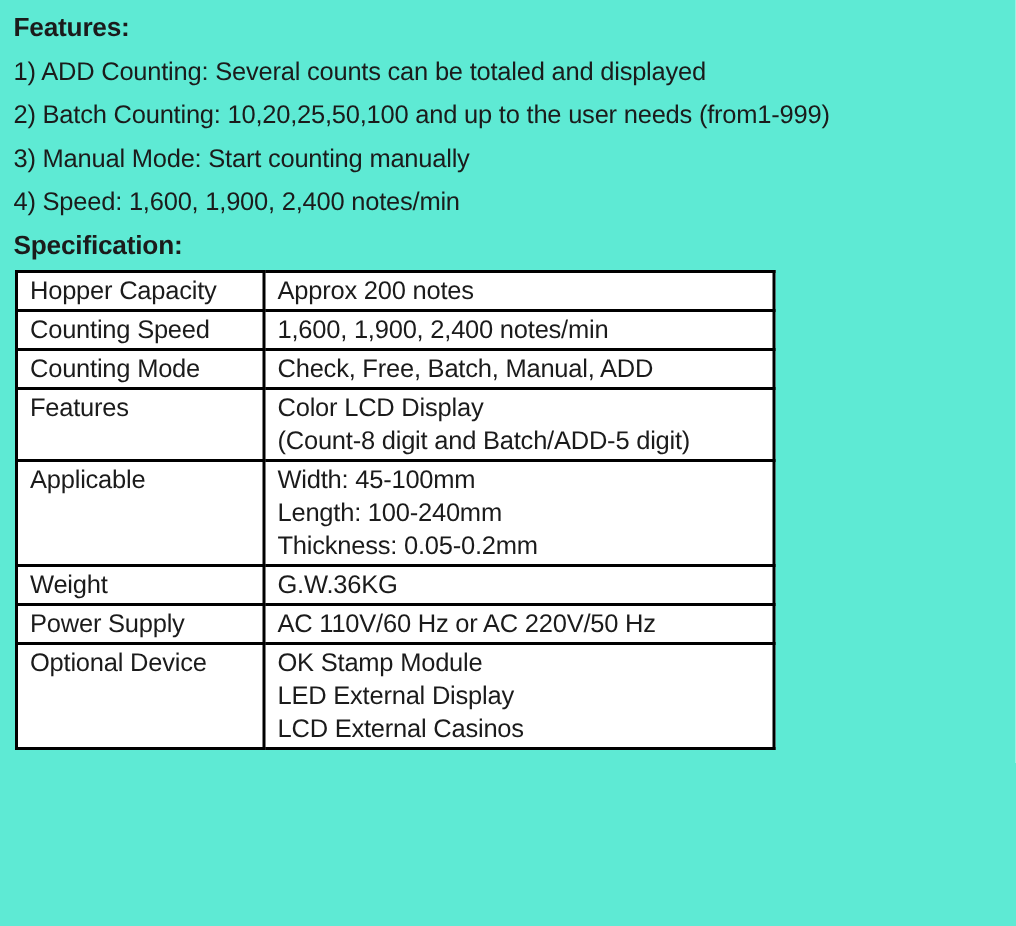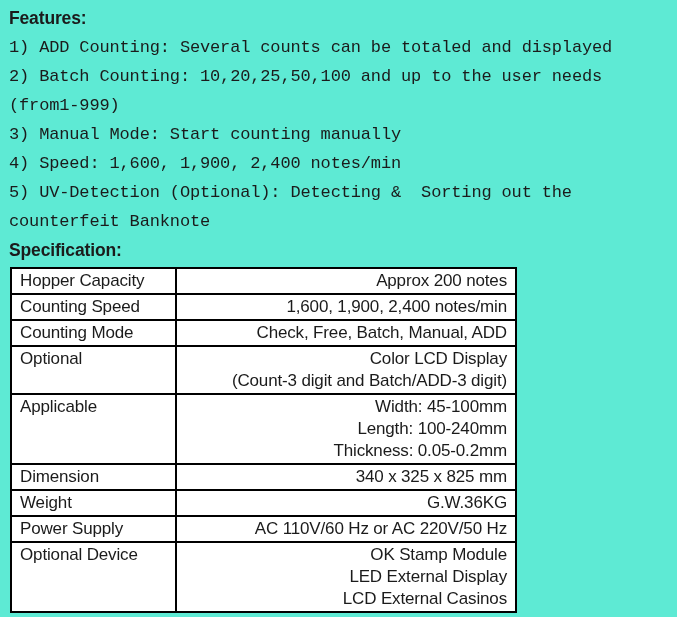--- a/index.html
+++ b/index.html
@@ -26,21 +26,20 @@
     letter-spacing: -0.15px;
   }
   .heading {
     font-weight: bold;
     font-size: 17.5px;
     line-height: 29px;
     margin: 0;
   }
   .feature-item {
     white-space: pre-wrap;
-    font-family: Liberation Mono, monospace;
   }
   table.spec {
     border-collapse: collapse;
     margin: 2px 0 0 10px;
     width: 507px;
     table-layout: fixed;
     background: #ffffff;
   }
   table.spec td {
     border: 2px solid #000000;
@@ -49,35 +48,33 @@
     letter-spacing: -0.15px;
     padding: 1px 8px;
     vertical-align: top;
     overflow: hidden;
   }
   table.spec td.label-cell {
     width: 147px; 
   }
   .value-line {
     white-space: pre-wrap;
-    text-align: right;
   }
 </style>
 </head>
 <body>
 
 <div class="page">
   <div class="intro">
     <div class="heading">Features:</div>
     <div id="features-list">
         <div class="feature-item">1) ADD Counting: Several counts can be totaled and displayed</div>
         <div class="feature-item">2) Batch Counting: 10,20,25,50,100 and up to the user needs (from1-999)</div>
         <div class="feature-item">3) Manual Mode: Start counting manually</div>
         <div class="feature-item">4) Speed: 1,600, 1,900, 2,400 notes/min</div>
-        <div class="feature-item">5) UV-Detection (Optional): Detecting &amp;  Sorting out the counterfeit Banknote</div>
       </div>
     <div class="heading">Specification:</div>
   </div>
 
   <table class="spec">
     <tbody id="spec-tbody">
         <tr>
           <td class="label-cell">Hopper Capacity</td>
           <td class="value-cell">
             <div class="value-line">Approx 200 notes</div>
@@ -89,38 +86,32 @@
             <div class="value-line">1,600, 1,900, 2,400 notes/min</div>
           </td>
         </tr>
         <tr>
           <td class="label-cell">Counting Mode</td>
           <td class="value-cell">
             <div class="value-line">Check, Free, Batch, Manual, ADD</div>
           </td>
         </tr>
         <tr>
-          <td class="label-cell">Optional</td>
+          <td class="label-cell">Features</td>
           <td class="value-cell">
             <div class="value-line">Color LCD Display</div>
-            <div class="value-line">(Count-3 digit and Batch/ADD-3 digit)</div>
+            <div class="value-line">(Count-8 digit and Batch/ADD-5 digit)</div>
           </td>
         </tr>
         <tr>
           <td class="label-cell">Applicable</td>
           <td class="value-cell">
             <div class="value-line">Width: 45-100mm</div>
             <div class="value-line">Length: 100-240mm</div>
             <div class="value-line">Thickness: 0.05-0.2mm</div>
-          </td>
-        </tr>
-        <tr>
-          <td class="label-cell">Dimension</td>
-          <td class="value-cell">
-            <div class="value-line">340 x 325 x 825 mm</div>
           </td>
         </tr>
         <tr>
           <td class="label-cell">Weight</td>
           <td class="value-cell">
             <div class="value-line">G.W.36KG</div>
           </td>
         </tr>
         <tr>
           <td class="label-cell">Power Supply</td>

